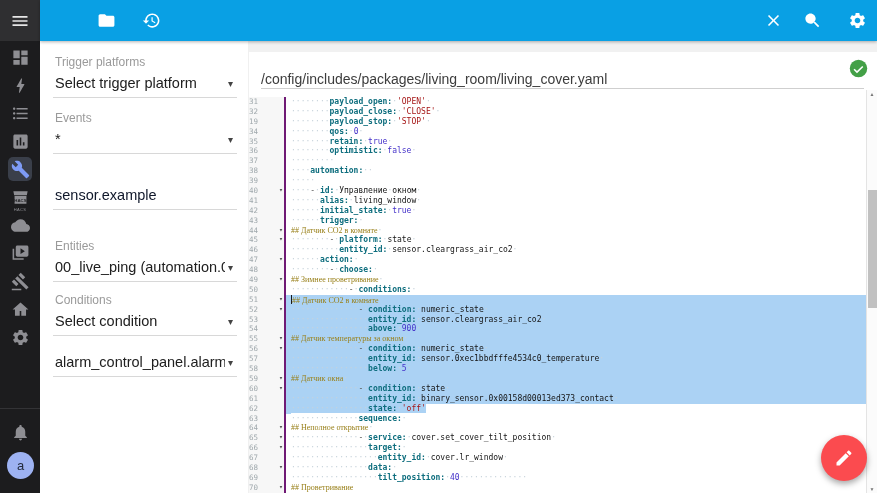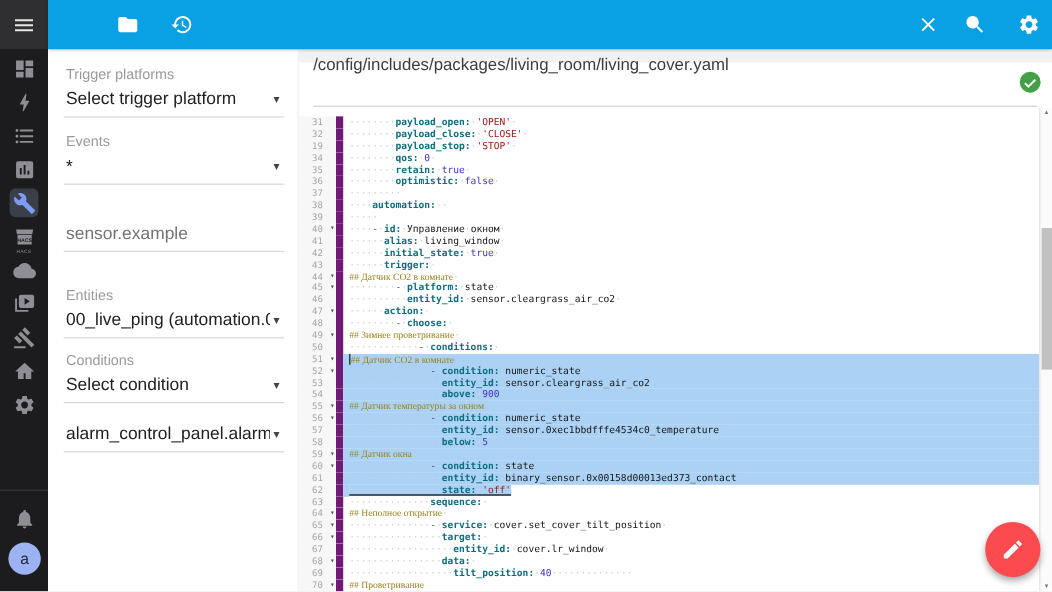--- a/index.html
+++ b/index.html
@@ -19,39 +19,39 @@
   #header{position:absolute;left:40px;top:0;width:837px;height:41px;background:#09A0E4;box-shadow:0 1px 3px rgba(0,0,0,.3);z-index:5;}
   .hicon{position:absolute;top:9px;width:23px;height:23px;display:flex;align-items:center;justify-content:center;}
   .hicon svg{width:19px;height:19px;}
 
   
   #left-panel{position:absolute;left:40px;top:41px;width:208px;height:452px;background:#FFFFFF;}
   .field{position:absolute;left:15px;width:178px;height:43px;}
   .f-label{font-size:12px;color:#9A9A9A;}
   .f-val{position:absolute;top:20px;left:0;right:0;display:flex;justify-content:space-between;align-items:center;font-size:14.5px;color:#202020;white-space:nowrap;}
   .f-val .txt{overflow:hidden;text-align:center;}
-  .f-val.placeholder .txt{color:#737373;}
+  .f-val.placeholder .txt{color:#0f172a;}
   .f-arrow{font-size:10px;color:#444;flex:none;margin-left:3px;}
   .f-line{position:absolute;top:42px;left:-2px;right:-4px;border-top:1px solid #D8D8D8;}
 
   
   #main{position:absolute;left:248px;top:41px;width:629px;height:452px;background:#FFFFFF;border-left:1px solid #F0F0F0;box-sizing:border-box;}
   #top-strip{position:absolute;left:0;top:0;width:629px;height:11px;background:#F1F1F1;}
-  #path-text{position:absolute;left:12px;top:4px;font-size:14px;color:#3C3C3C;}
+  #path-text{position:absolute;left:12px;top:30px;font-size:14px;color:#3C3C3C;}
   #path-line{position:absolute;left:12px;top:47px;width:603px;border-top:1px solid #CFCFCF;}
   #valid-icon{position:absolute;left:600px;top:18px;width:19px;height:19px;}
 
   
   #code{position:absolute;left:0;top:56px;width:618px;height:396px;font-family:"DejaVu Sans Mono","Liberation Mono",monospace;font-size:8px;line-height:9.9px;}
   .row{display:flex;height:9.9px;}
-  .gut{flex:none;width:37px;box-sizing:border-box;background:#F7F7F7;border-right:6px solid #701a75;color:#9FA8AC;text-align:right;padding-right:11px;font-size:7.5px;position:relative;}
+  .gut{flex:none;width:37px;box-sizing:border-box;background:#F7F7F7;border-right:2px solid #701a75;color:#9FA8AC;padding-right:11px;font-size:7.5px;position:relative;}
   .fold{position:absolute;right:1px;top:0;font-size:6.5px;color:#555;line-height:9.9px;}
   .cd{flex:1;white-space:pre;padding-left:5px;overflow:hidden;position:relative;}
   .cd.sel-full{background:#ABD2F4;}
-  .cd.sel-partial{background:linear-gradient(#ABD2F4,#ABD2F4) left top/5px 100% no-repeat;text-decoration:underline;}
+  .cd.sel-partial{background:linear-gradient(#ABD2F4,#ABD2F4) left top/5px 100% no-repeat;}
   .seltext{background:#ABD2F4;}
   .caret{display:inline-block;width:0;height:9px;border-left:1px solid #1A1A1A;vertical-align:-1.5px;}
   .tk-k{color:#0E6E7E;font-weight:bold;}
   .tk-s{color:#A51616;}
   .tk-n{color:#4431C9;}
   .tk-c{color:#99801A;font-family:Liberation Serif, serif;}
   .tk-m{color:#555555;}
   .tk-v{color:#141414;}
   .tk-w{color:#C6D2DA;}
 

